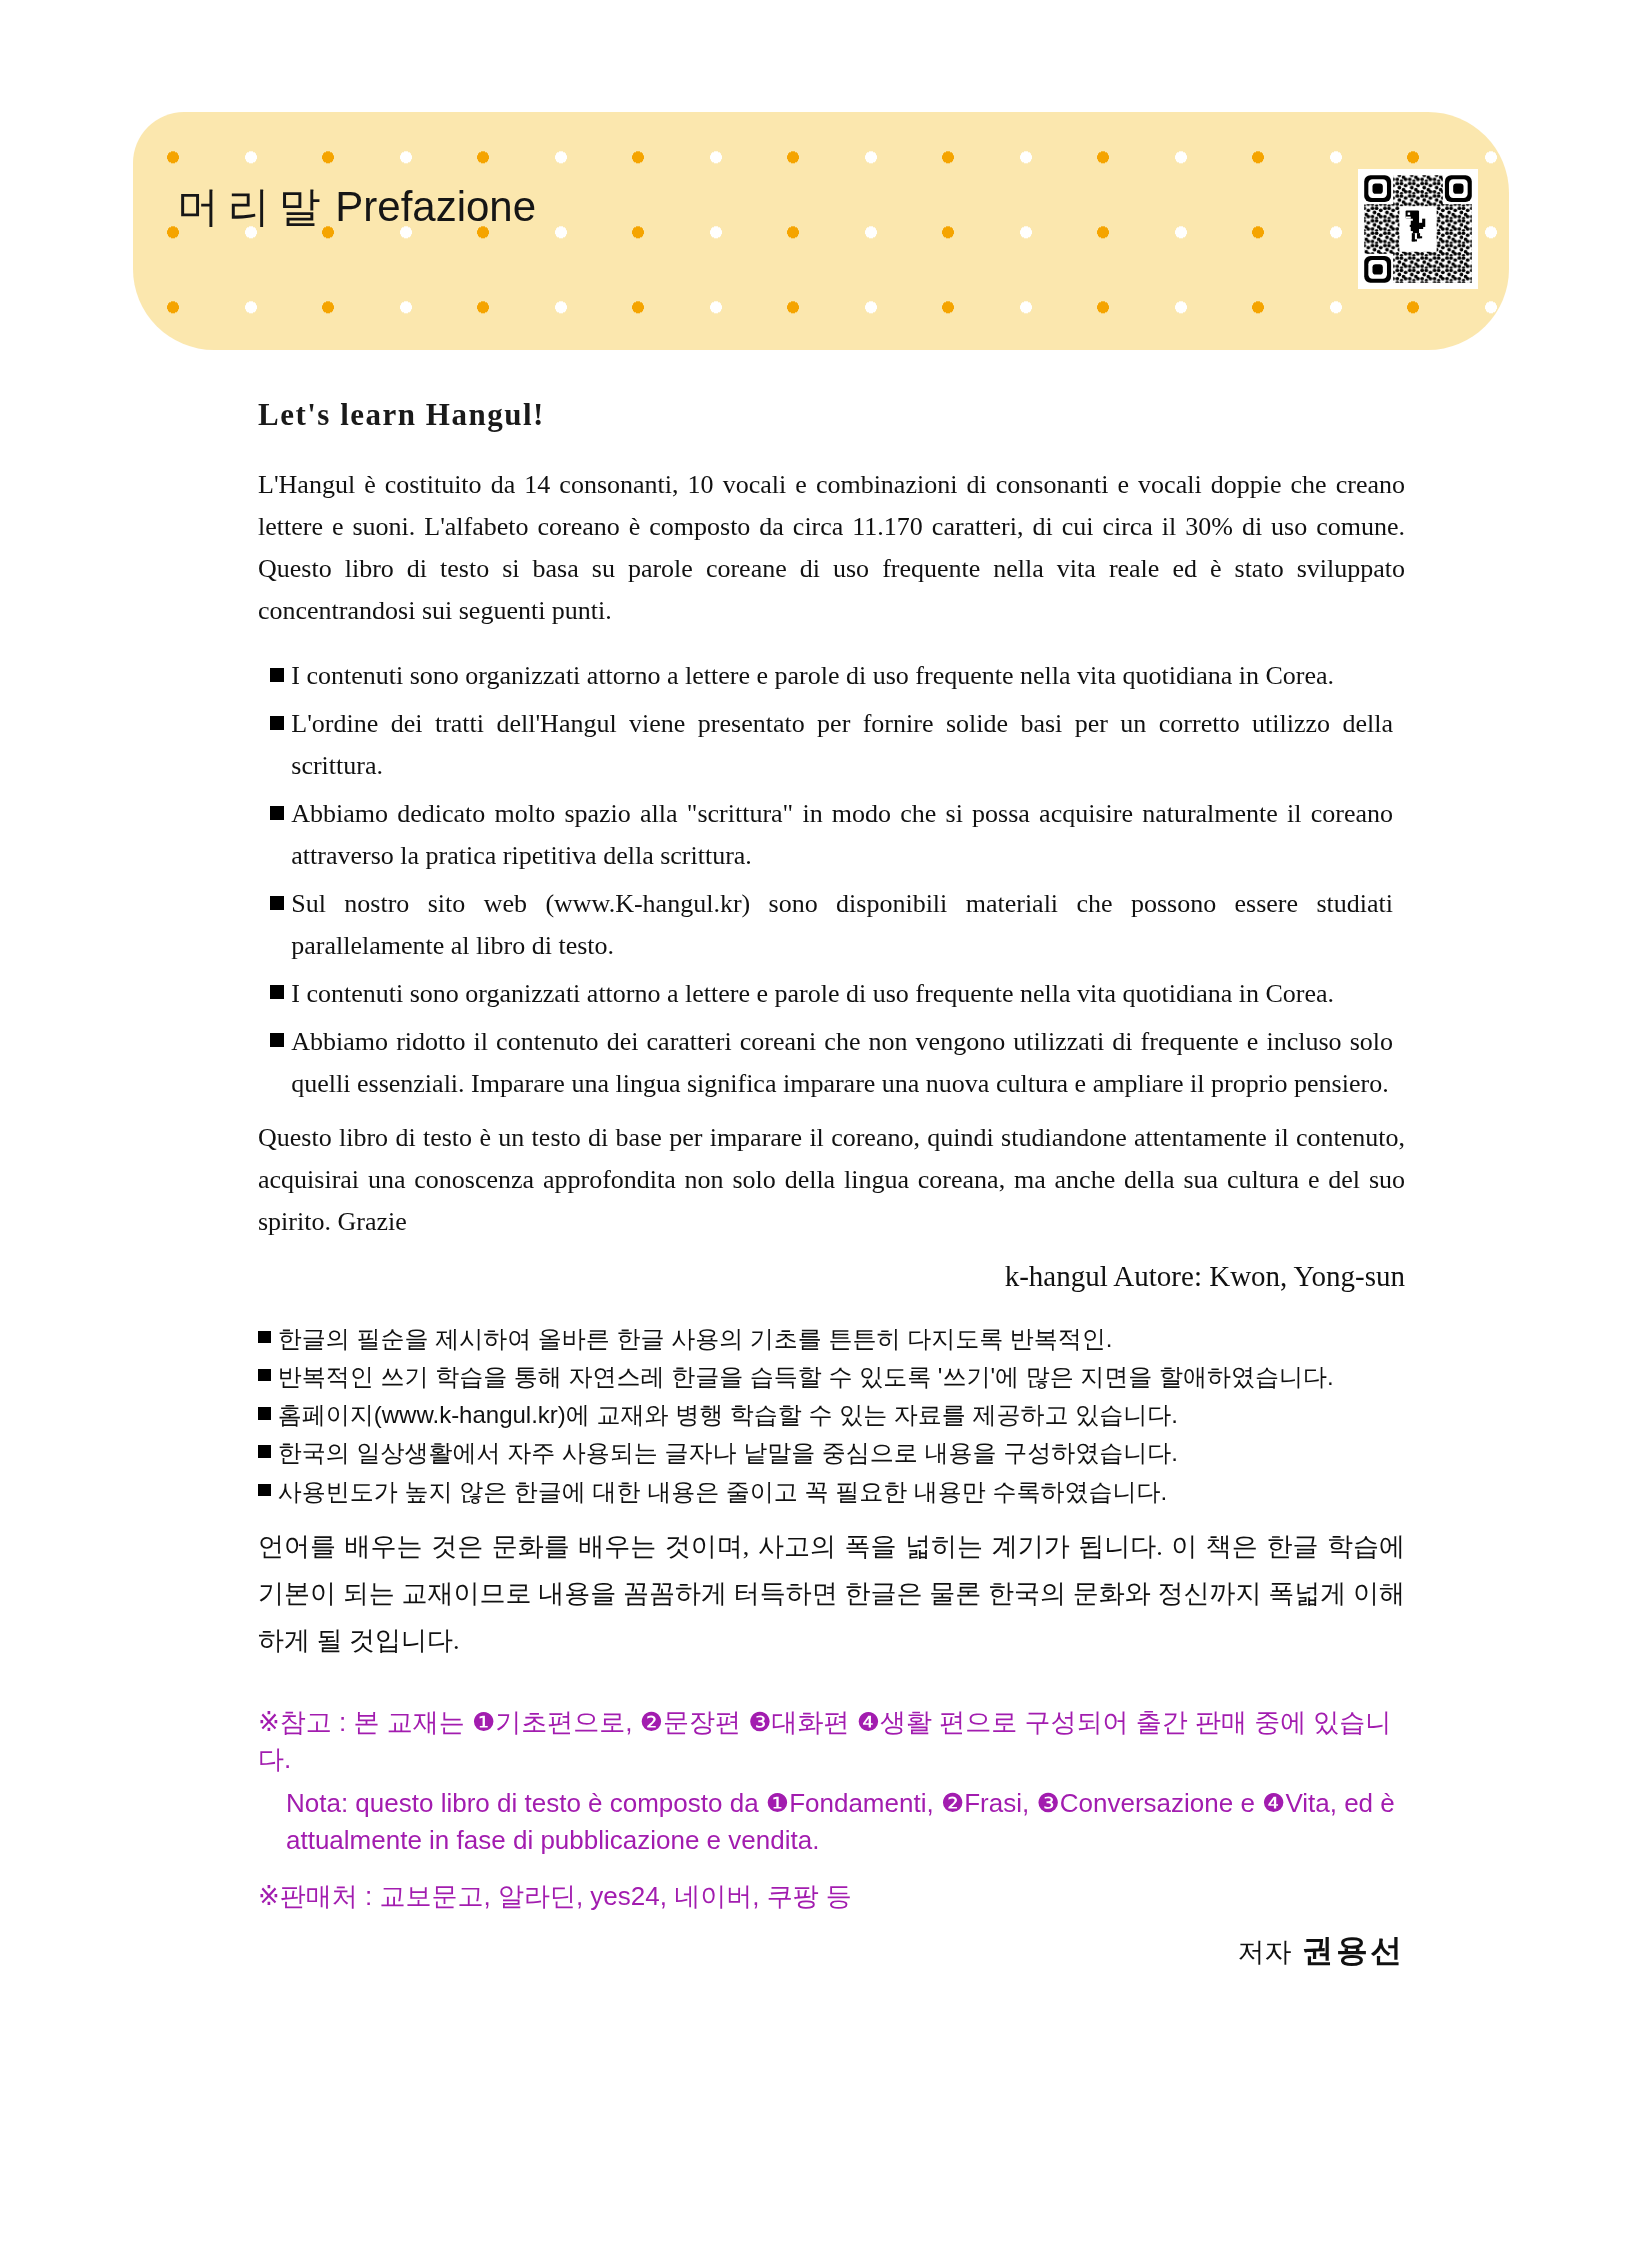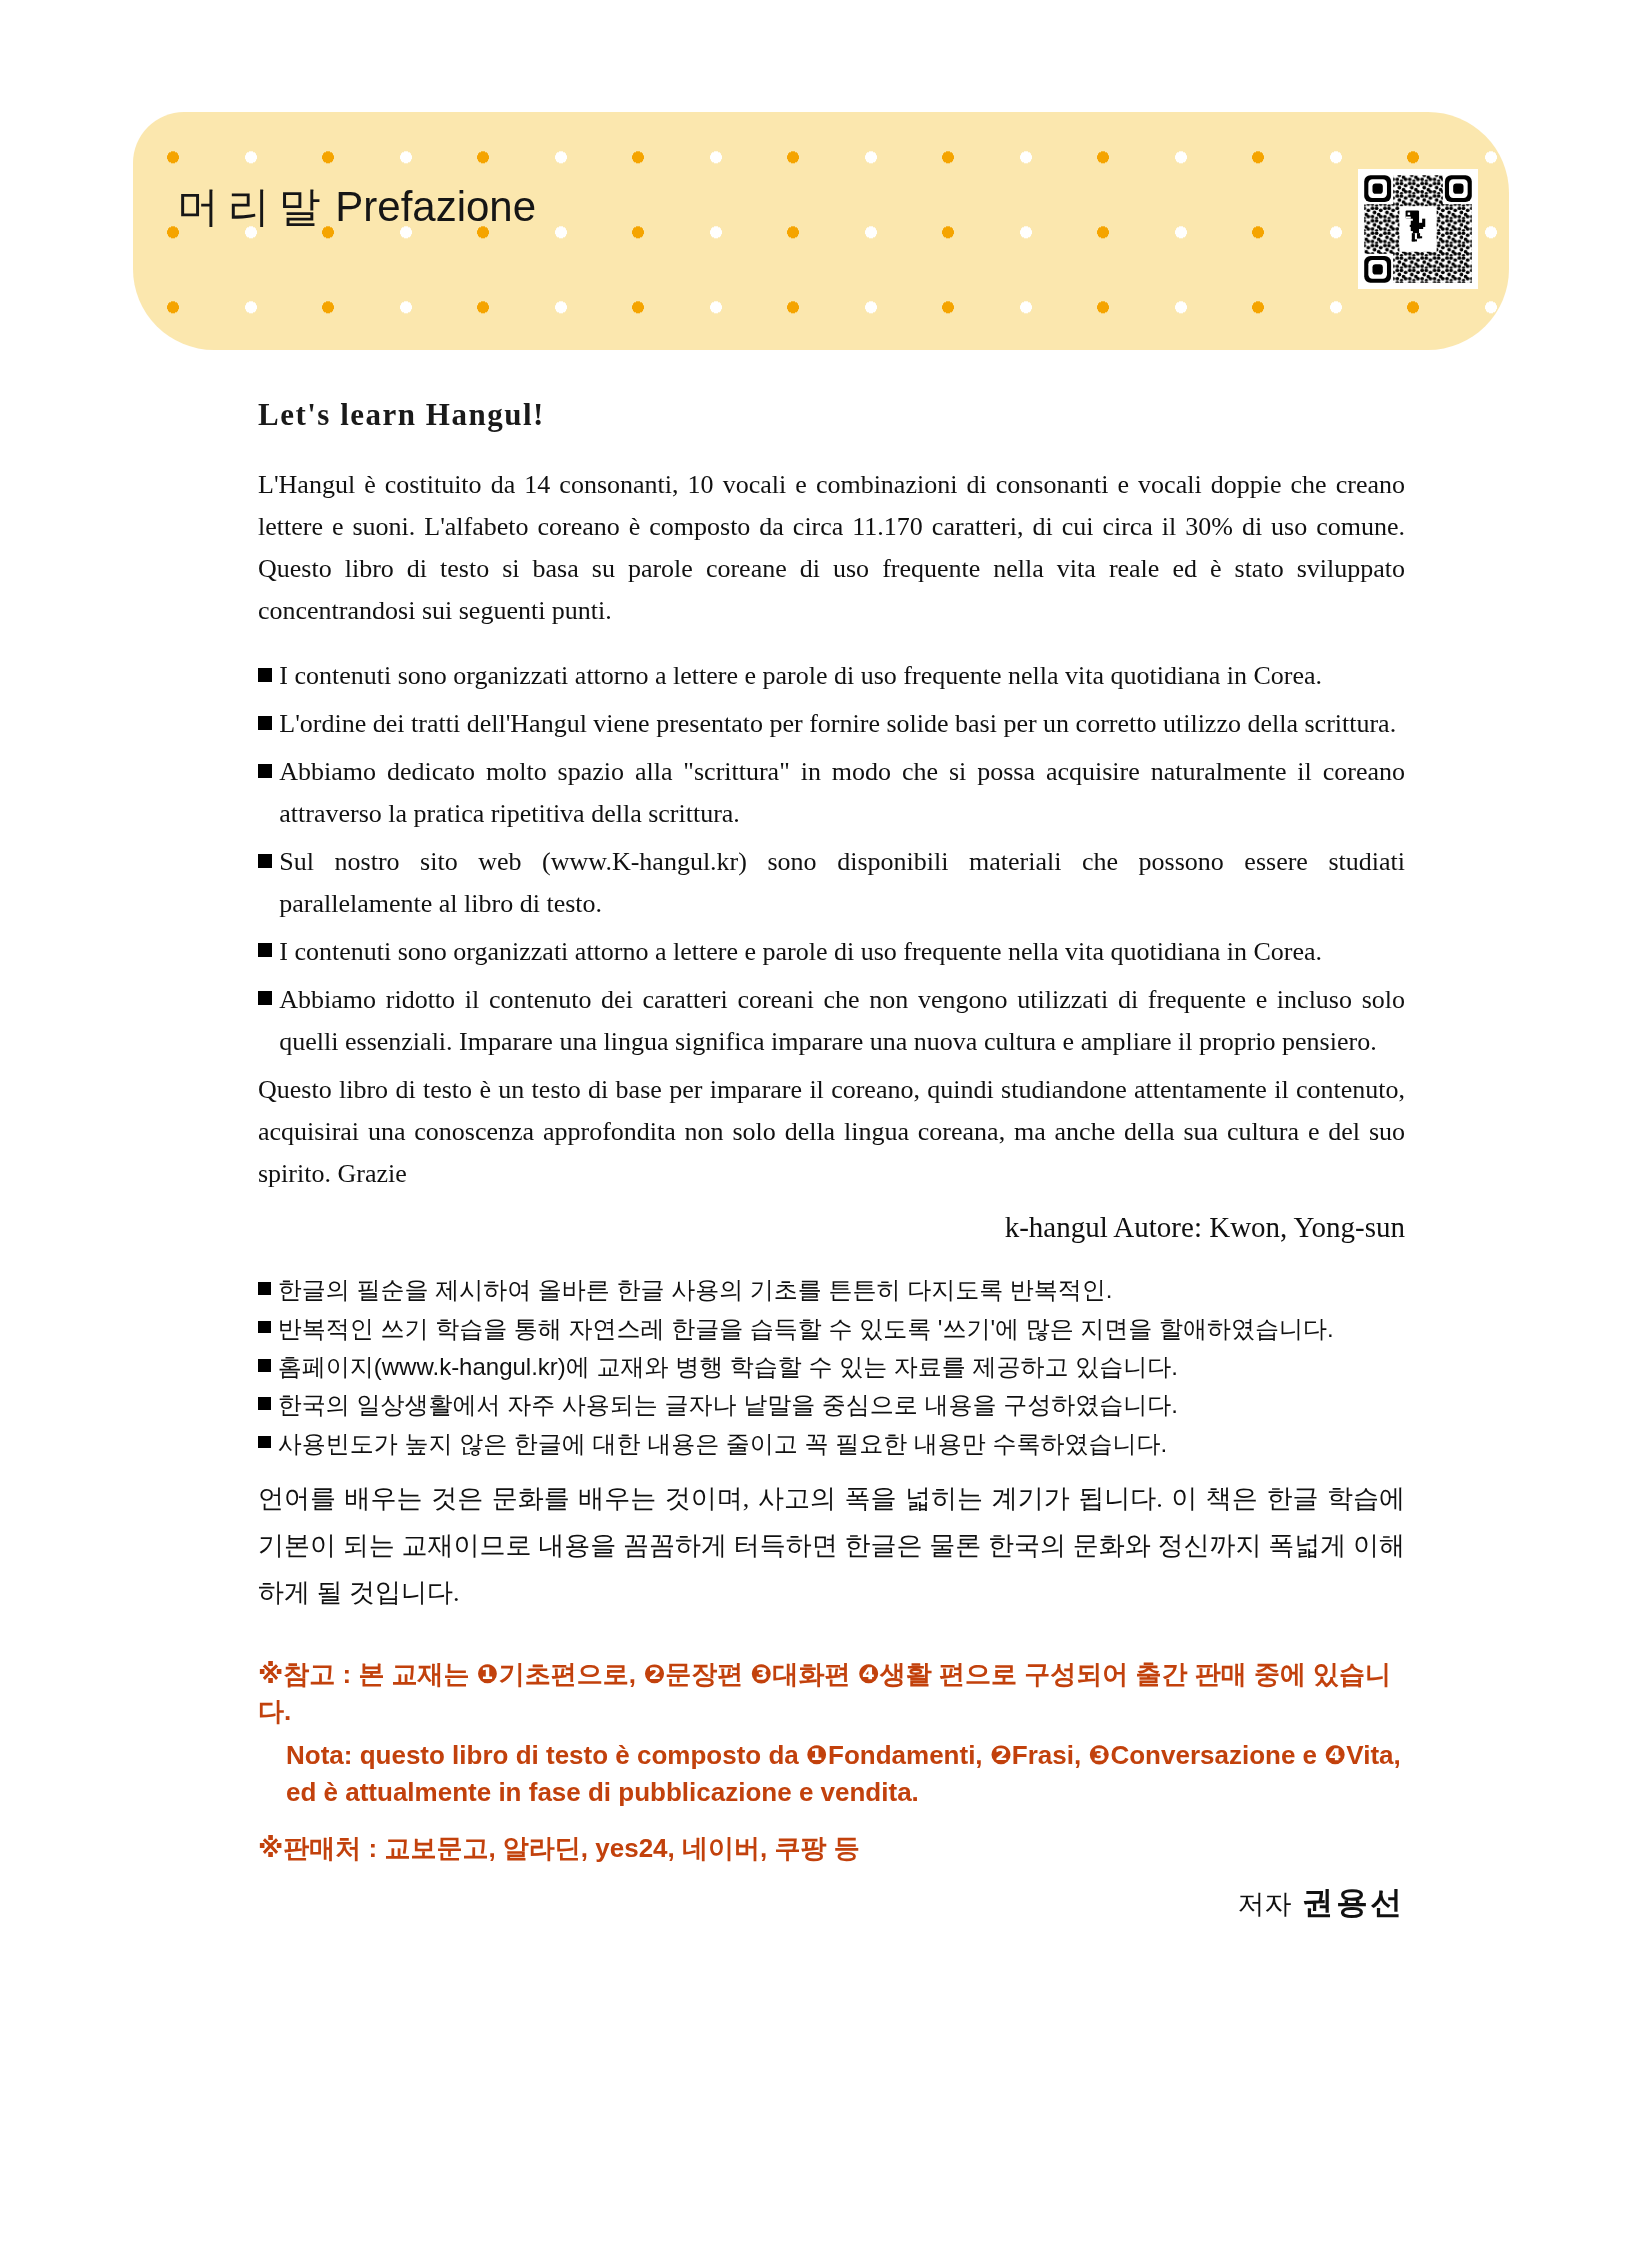--- a/index.html
+++ b/index.html
@@ -28,34 +28,34 @@
   .qr{position:absolute;right:31px;top:57px;width:120px;height:120px;}
   
   .content{position:absolute;left:258px;top:397px;width:1147px;}
   h1{
     font-size:31px;margin:0 0 31px 0;letter-spacing:1.5px;
     font-weight:bold;color:#1a1a1a;
   }
   p{margin:0;}
   .para{font-size:26px;line-height:42px;text-align:justify;}
   .gap-s{margin-bottom:23.4px;}
-  ul.blist{list-style:none;margin:0;padding:0;font-family:Liberation Serif, serif;}
+  ul.blist{list-style:none;margin:12px;padding:0;font-family:Liberation Serif, serif;}
   ul.blist li{display:flex;align-items:flex-start;margin-bottom:5.9px;}
   .sq{flex:0 0 auto;width:14px;height:14px;background:#000;margin:12.5px 7.3px 0 0;}
   .bt{flex:1 1 auto;font-size:26px;line-height:42px;text-align:justify;}
   .blist-it{margin-bottom:29px;}
   .author{font-size:29px;line-height:37px;text-align:right;margin:14.7px 0 28px 0;}
   .kserif{font-size:26px;line-height:47px;text-align:justify;}
   ul.klist{font-family:"Liberation Sans","DejaVu Sans",sans-serif;margin:19px 0 16px 0;}
   ul.klist .bt{font-size:24px;line-height:31px;text-align:left;
     font-family:"Liberation Sans","DejaVu Sans",sans-serif;}
   ul.klist li{margin-bottom:7.3px;}
   ul.klist .sq{width:12.5px;height:12.5px;margin-top:8px;}
   .notes{margin-top:40px;font-family:"Liberation Sans","DejaVu Sans",sans-serif;}
-  .blue{color:#c2410c;font-weight:bold;}
+  .blue{color:#a21caf;}
   .note-line{font-size:26px;line-height:37px;margin-bottom:7.3px;}
   .indent{padding-left:28px;margin-bottom:19px;}
   .indent2{padding-left:31px;}
   .sellers{margin-top:18px;}
   .signature{
     margin-top:14.7px;text-align:right;font-size:27px;
   }
   .signature .sname{font-size:31.5px;font-weight:bold;margin-left:10.3px;letter-spacing:2.9px;}
 </style>
 </head>

